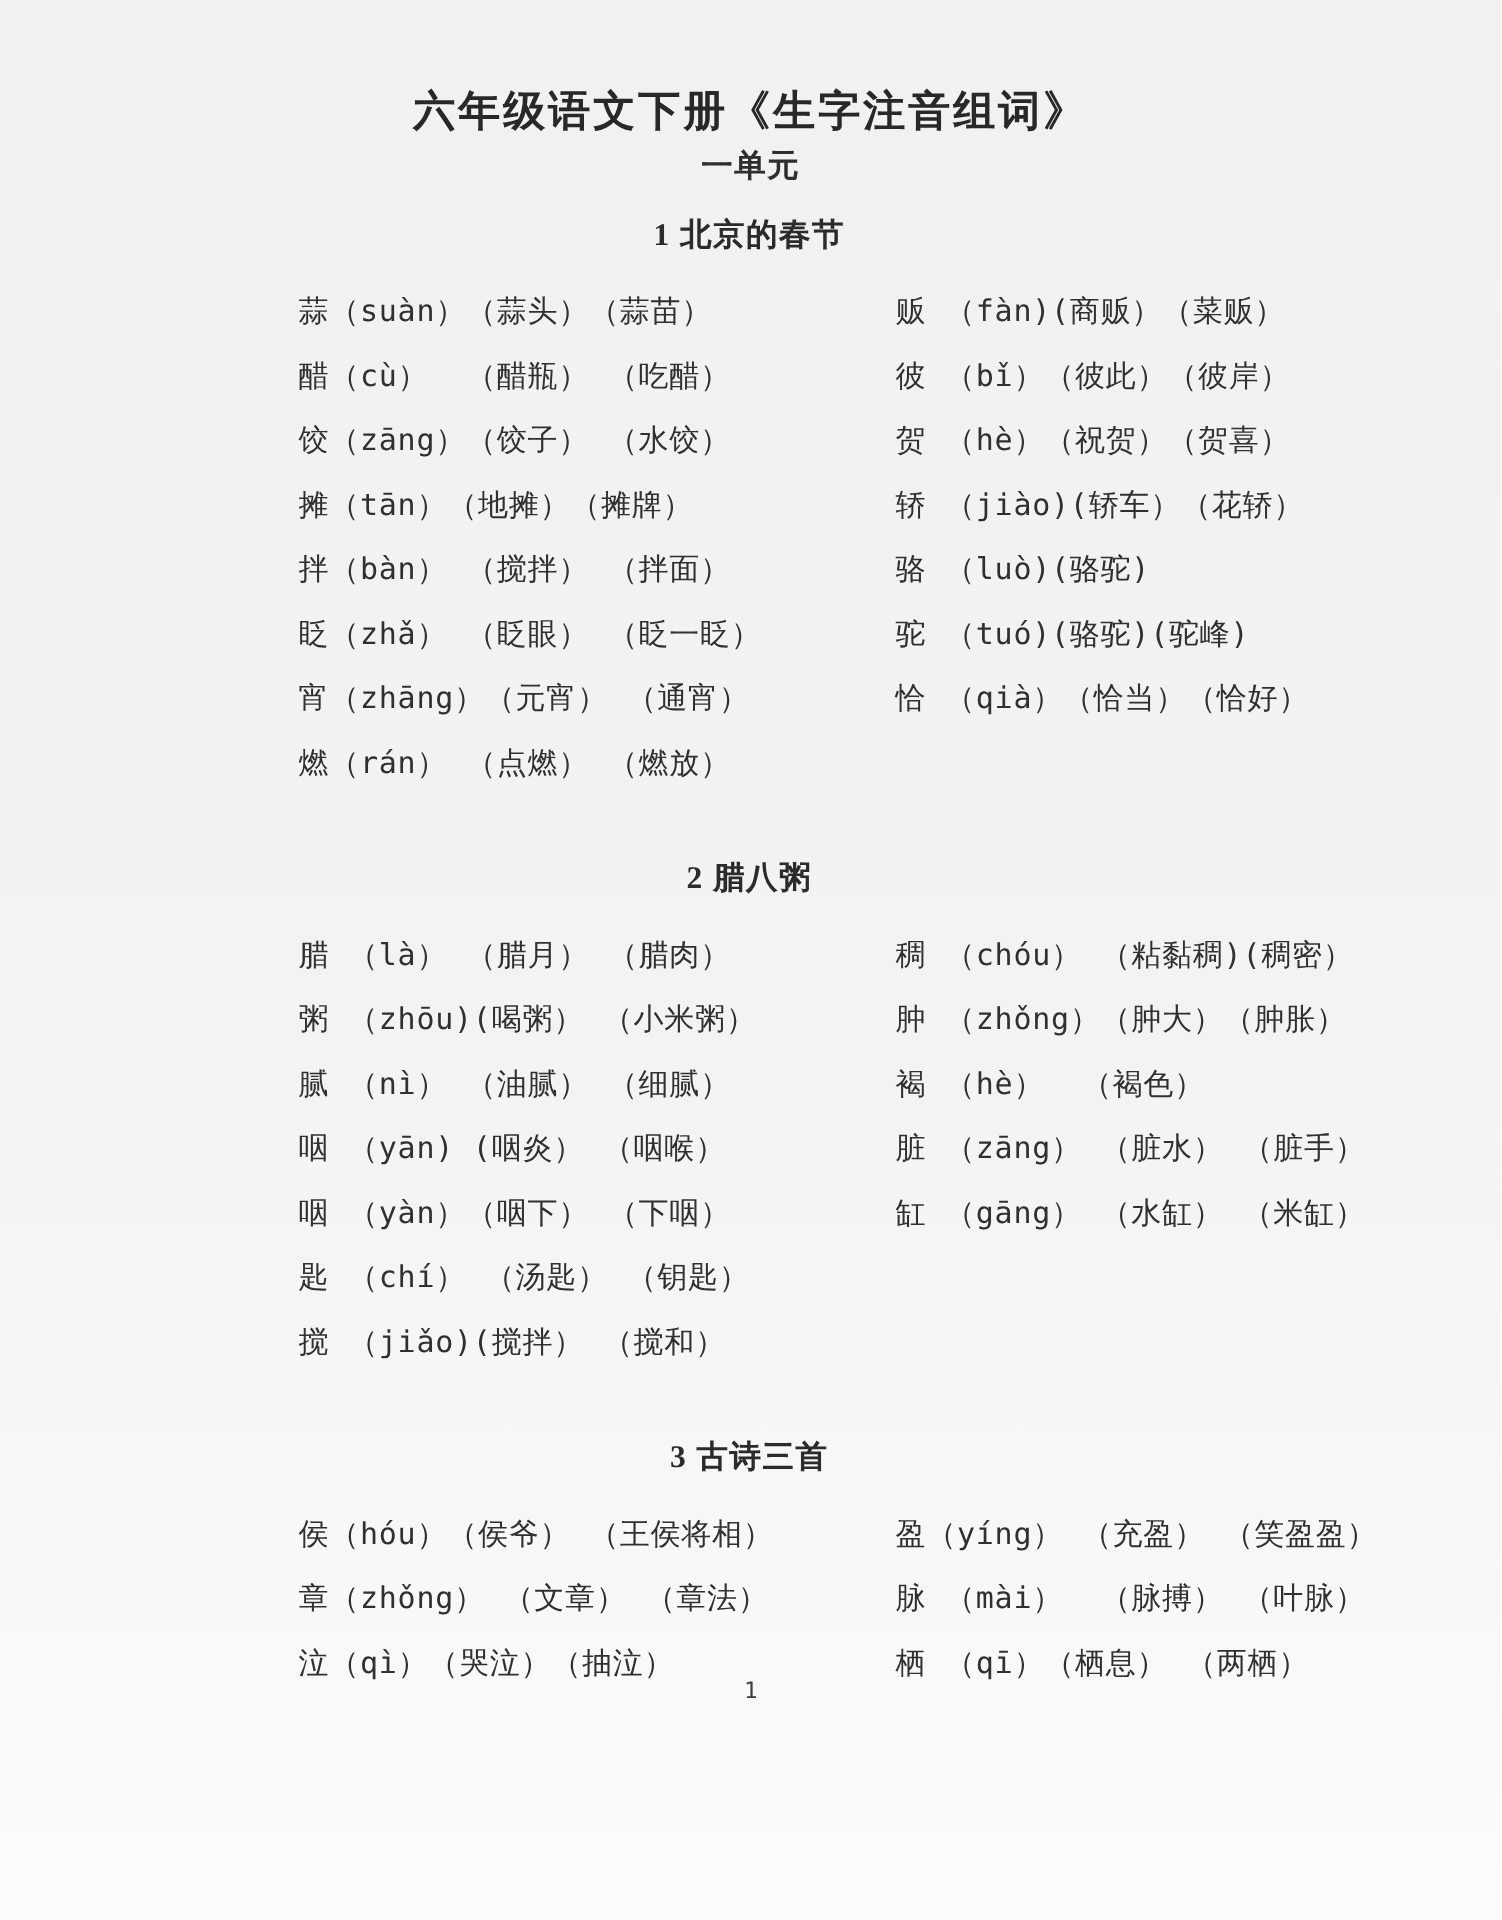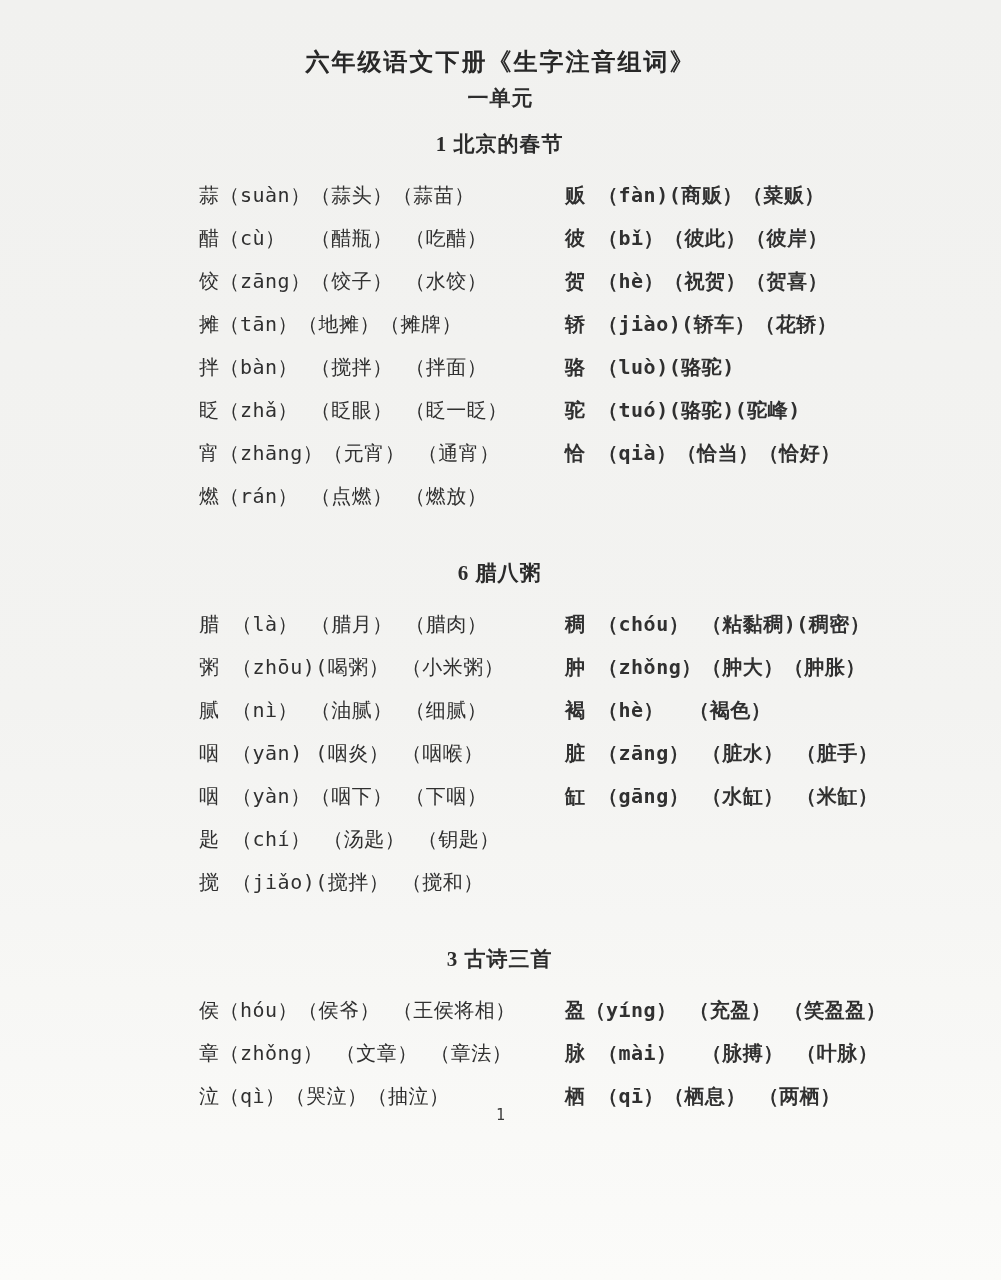--- a/index.html
+++ b/index.html
@@ -8,22 +8,22 @@
   }
   body {
     width: 1001px;
     height: 1280px;
     background: linear-gradient(180deg, #f1f1ef 0%, #f3f3f1 55%, #fbfbf9 100%);
     font-family: "Liberation Serif", "DejaVu Serif", serif;
     color: #2e2e2e;
     overflow: hidden;
   }
   .doc-title {
-    padding-top: 46px;
-    font-size: 24px;
+    padding-top: 58px;
+    font-size: 28px;
     line-height: 33px;
     font-weight: bold;
     text-align: center;
     letter-spacing: 2px;
     color: #282828;
   }
   .unit-heading {
     margin-top: 8px;
     font-size: 21px;
     line-height: 22px;
@@ -40,28 +40,28 @@
     letter-spacing: 1px;
     color: #2b2b2b;
   }
   #lessons > .lesson-heading:first-child {
     margin-top: 24px;
   }
   .columns {
     display: flex;
     margin-left: 199px;
     margin-right: 60px;
+    gap: 32px;
   }
   .col-left {
     width: 366px;
     flex: 0 0 366px;
   }
   .col-right {
     flex: 1;
-    font-weight: bold;
   }
   .entry {
     font-family: "DejaVu Sans Mono", "Liberation Serif", serif;
     font-size: 20px;
     line-height: 43px;
     height: 43px;
     letter-spacing: 0.5px;
     white-space: pre;
     color: #303030;
   }
@@ -95,21 +95,21 @@
         <div class="col-right">
           <div class="entry">贩 （fàn)(商贩）（菜贩）</div>
           <div class="entry">彼 （bǐ）（彼此）（彼岸）</div>
           <div class="entry">贺 （hè）（祝贺）（贺喜）</div>
           <div class="entry">轿 （jiào)(轿车）（花轿）</div>
           <div class="entry">骆 （luò)(骆驼)</div>
           <div class="entry">驼 （tuó)(骆驼)(驼峰)</div>
           <div class="entry">恰 （qià）（恰当）（恰好）</div>
         </div>
       </div>
-      <div class="lesson-heading">6 腊八粥</div>
+      <div class="lesson-heading">2 腊八粥</div>
       <div class="columns">
         <div class="col-left">
           <div class="entry">腊 （là） （腊月） （腊肉）</div>
           <div class="entry">粥 （zhōu)(喝粥） （小米粥）</div>
           <div class="entry">腻 （nì） （油腻） （细腻）</div>
           <div class="entry">咽 （yān) (咽炎） （咽喉）</div>
           <div class="entry">咽 （yàn）（咽下） （下咽）</div>
           <div class="entry">匙 （chí） （汤匙） （钥匙）</div>
           <div class="entry">搅 （jiǎo)(搅拌） （搅和）</div>
         </div>

